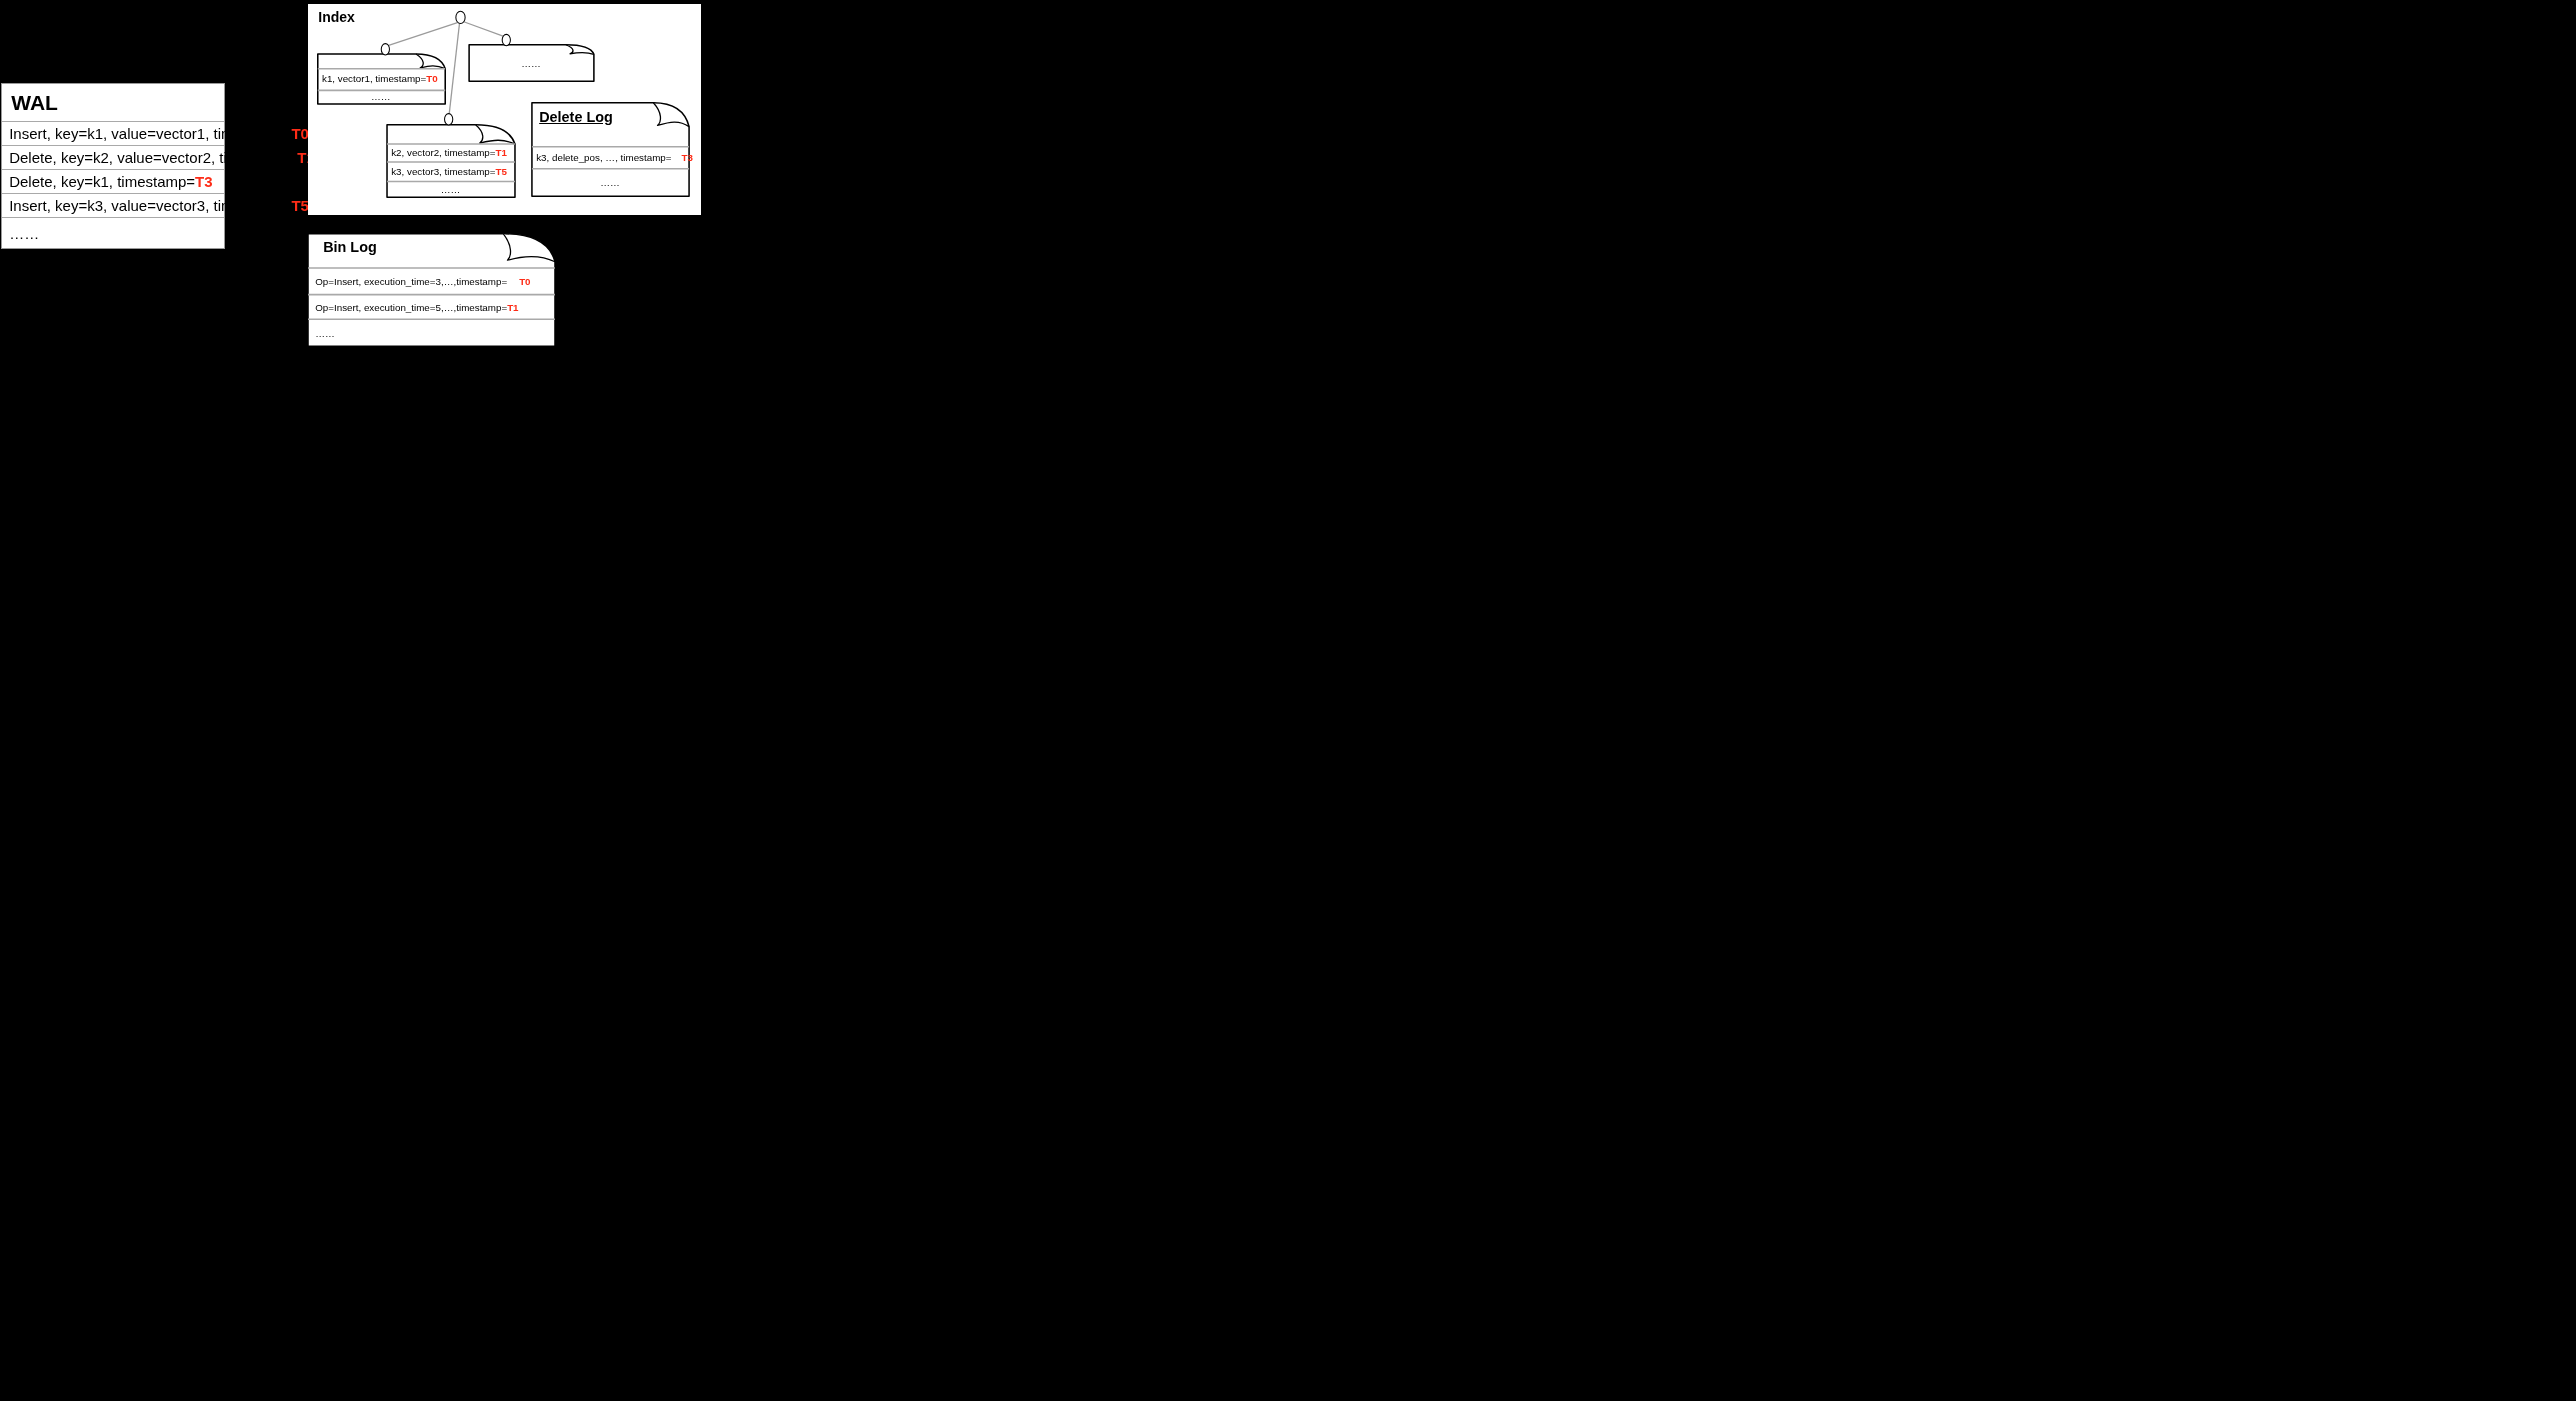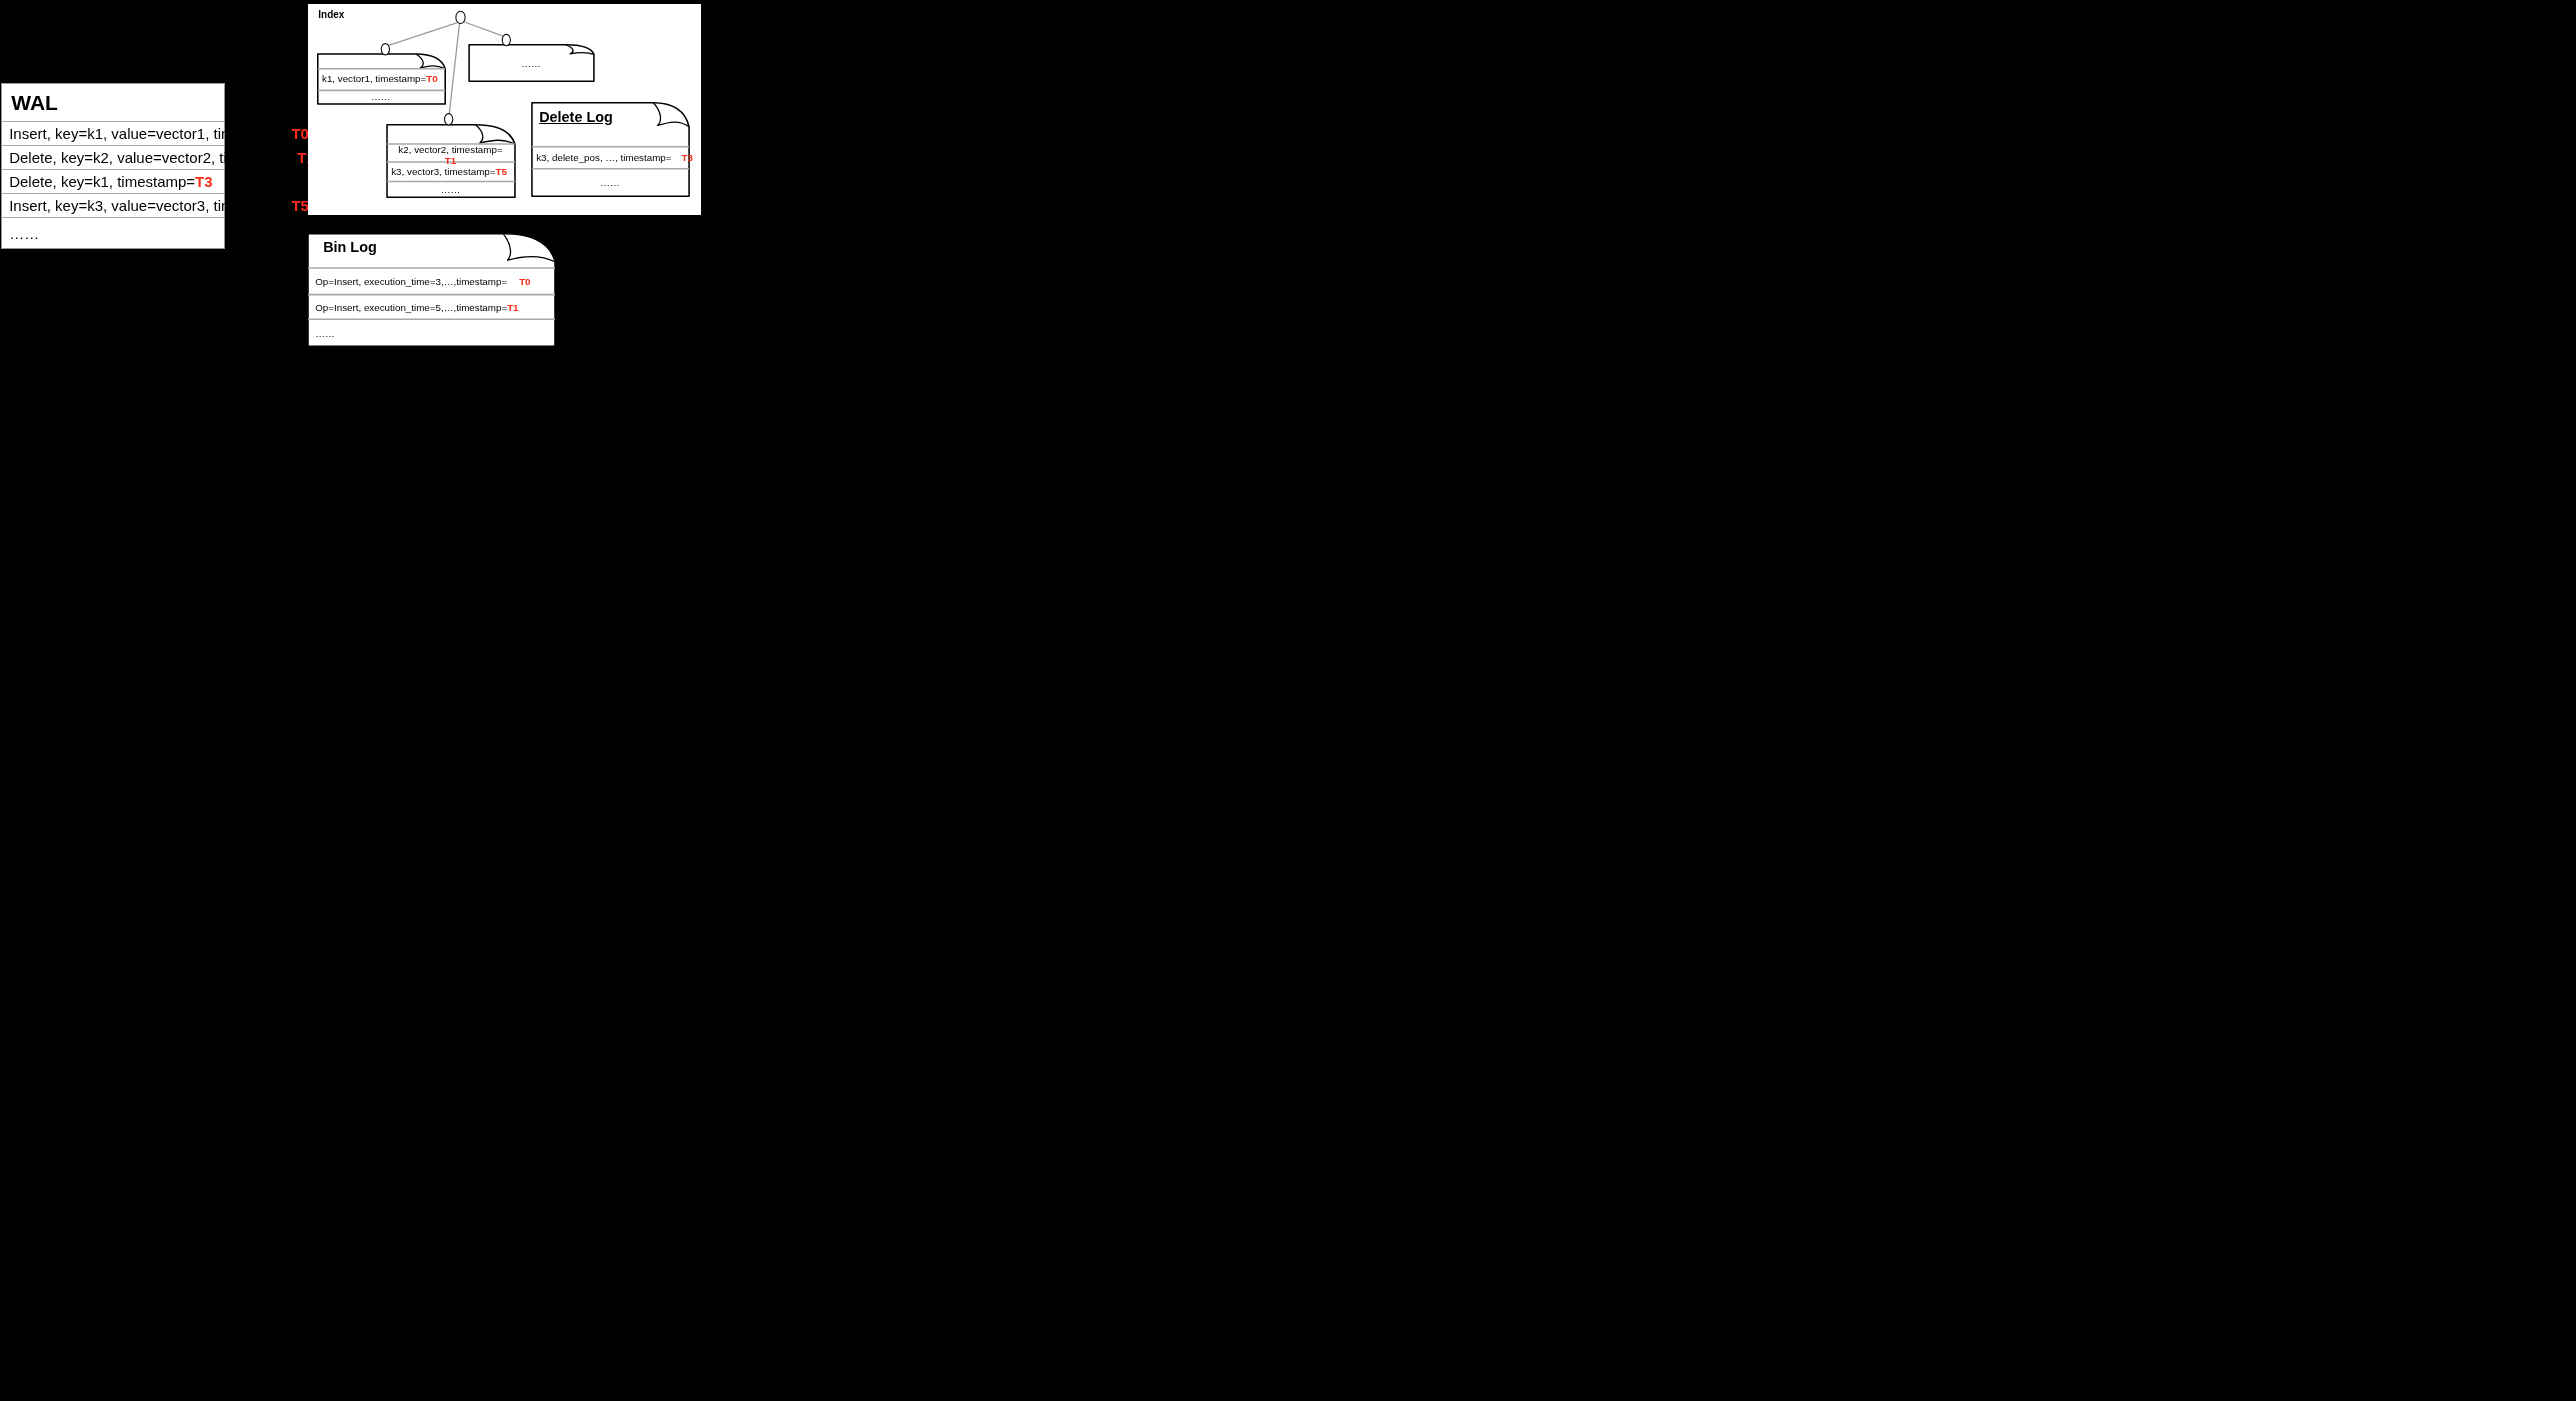--- a/index.html
+++ b/index.html
@@ -10,21 +10,21 @@
   
   .wal { position: absolute; left: 1px; top: 83px; width: 224px; height: 166px;
          background: #fff; border: 0.5px solid #9a9a9a; }
   .wal-title { height: 37px; padding: 7.2px 0 0 9.3px; font-size: 21px; font-weight: 700; color: #000; }
   .wal-row { border-top: 1.5px solid #A9A9A9; height: 24px; display: flex; align-items: center;
              padding-left: 7.2px; font-size: 15px; color: #000; white-space: nowrap; }
   .wal-row.last { height: 31px; }
 
   
   .index { position: absolute; left: 308px; top: 3.6px; width: 393px; height: 211px; background: #fff; }
-  .index-title { position: absolute; left: 10.3px; top: 5.2px; font-size: 10px; font-weight: 700; color: #000; }
+  .index-title { position: absolute; left: 10.3px; top: 5.2px; font-size: 14px; font-weight: 700; color: #000; }
   .tree { position: absolute; left: 0; top: 0; width: 393px; height: 211px; pointer-events: none; z-index: 5; }
 
   
   .doc { position: absolute; }
   .doc svg.shape { position: absolute; left: 0; top: 0; width: 100%; height: 100%; }
   .doc .drow { position: absolute; left: 5.2px; right: 6.2px; display: flex; align-items: center;
                font-size: 9.8px; color: #000; white-space: nowrap; }
   .doc .drow.center { justify-content: center; }
   .doc .dtitle { position: absolute; font-size: 14.4px; font-weight: 700; color: #000; }
   .t { color: #FD2C17; font-weight: 700; }
@@ -93,21 +93,21 @@
     </div>
 
     <div class="doc" style="left:78px; top:120px; width:130px; height:74px;">
       <svg class="shape" viewBox="0 0 252 144">
         <path class="page-path" d="M1.5,1.5 L174,1.5 C213,1.5 241,11 250.5,39 L250.5,142.5 L1.5,142.5 Z"></path>
         <path class="flap-path" d="M174,1.5 C192,17.5 190,31 182,37 C209,31 226,28 250.5,39"></path>
         <line class="sep" x1="1.5" y1="39" x2="250.5" y2="39"></line>
         <line class="sep" x1="1.5" y1="74" x2="250.5" y2="74"></line>
         <line class="sep" x1="1.5" y1="112" x2="250.5" y2="112"></line>
       </svg>
-      <div class="drow" style="top:20px; height:18px;flex-direction:column;">
+      <div class="drow" style="top:20px; height:18px;">
         <span>k2, vector2, timestamp=</span>
           <span class="t">T1</span>
       </div>
       <div class="drow" style="top:38px; height:19.6px;">
         <span>k3, vector3, timestamp=</span>
           <span class="t">T5</span>
       </div>
       <div class="drow center" style="top:58px; height:16.5px;">
         <span>……</span>
       </div>

